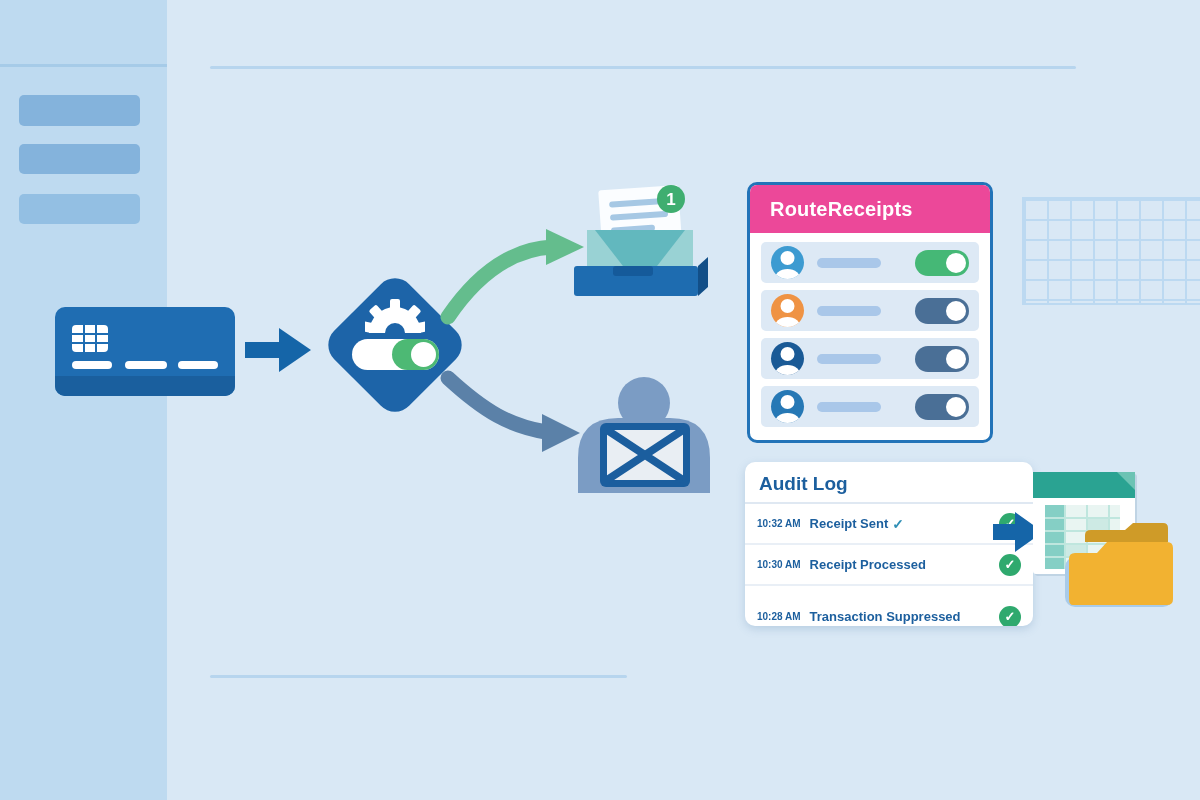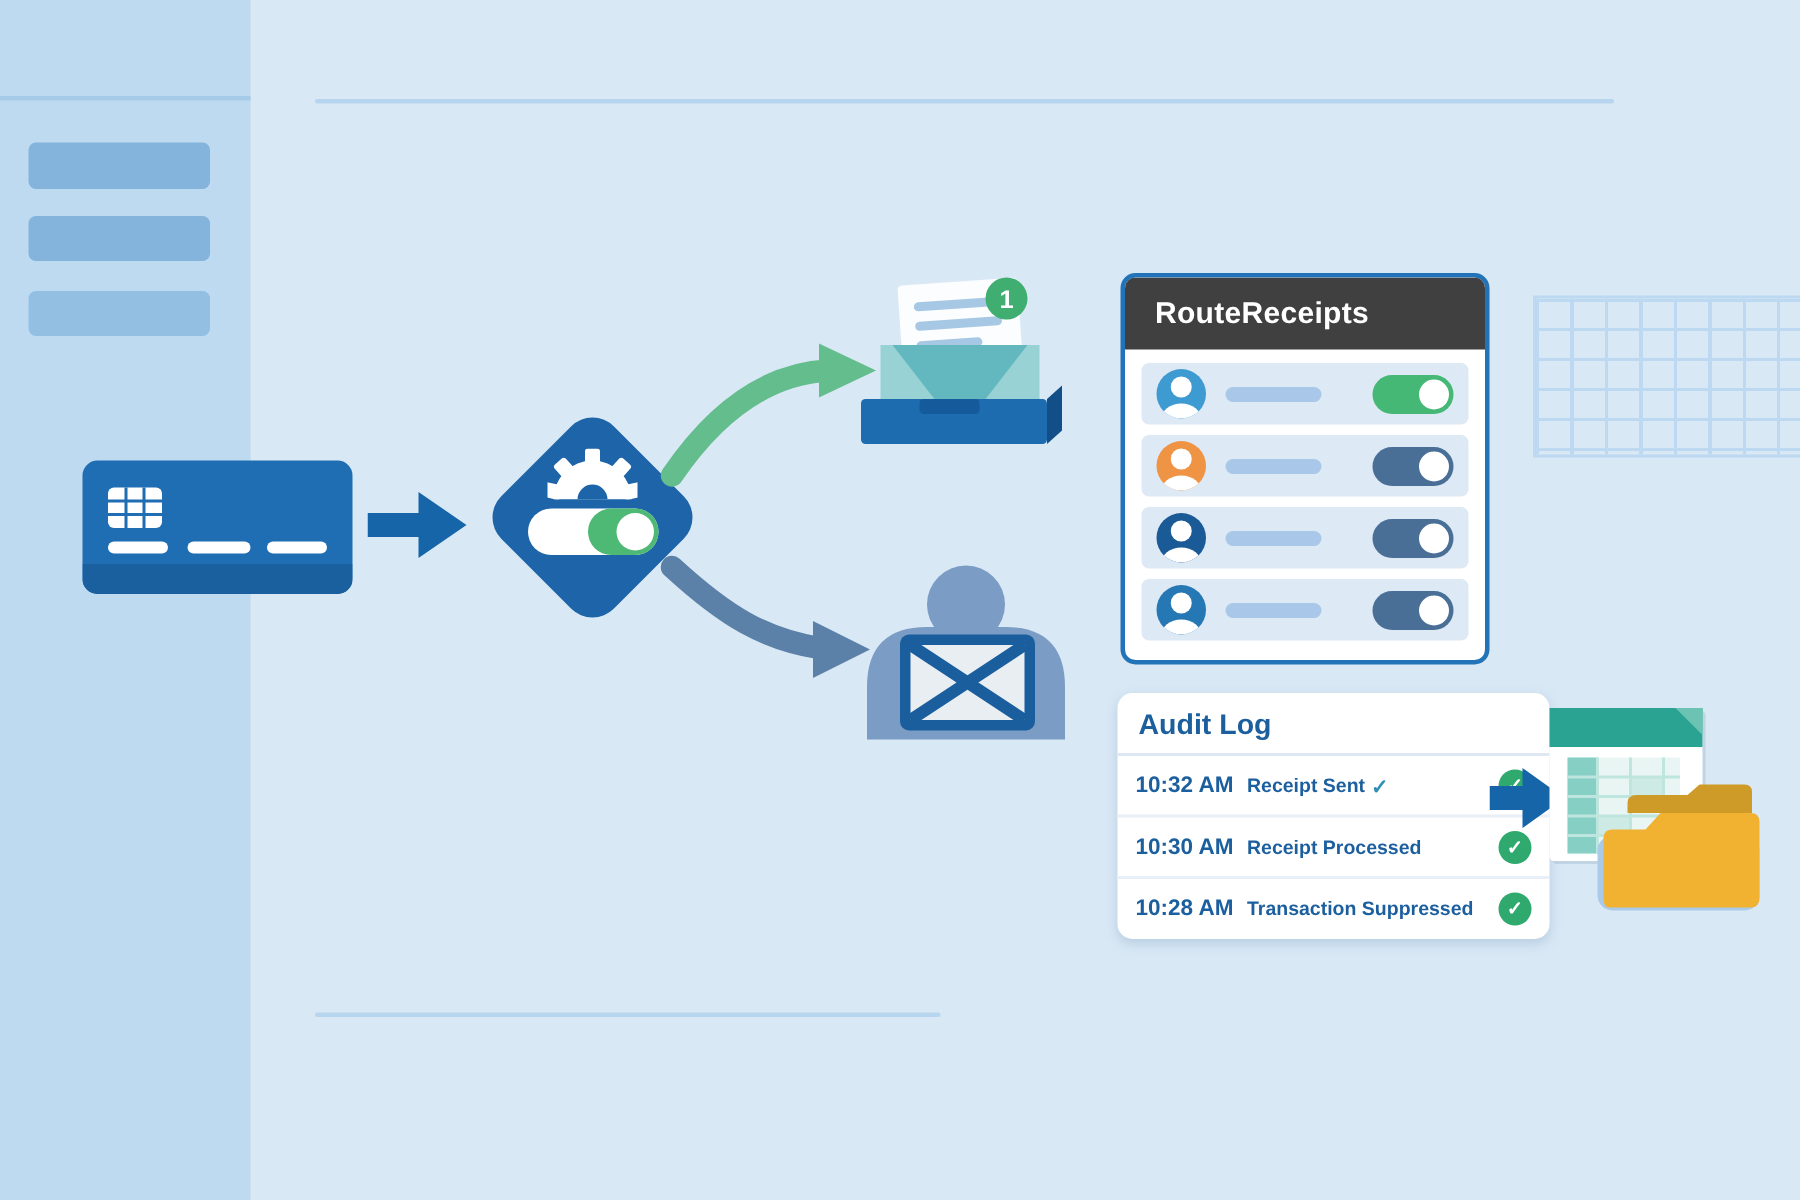--- a/index.html
+++ b/index.html
@@ -45,38 +45,38 @@
   .mini-toggle{position:absolute;left:352px;top:339px;width:87px;height:31px;border-radius:16px;background:#fff;}
   .mini-toggle .green{position:absolute;right:0;top:0;width:47px;height:31px;border-radius:16px;background:#4db974;}
   .mini-toggle .knob{position:absolute;right:3px;top:3px;width:25px;height:25px;border-radius:50%;background:#fff;}
   
   .arrow-svg{position:absolute;}
   
   .route-panel{
     position:absolute;left:747px;top:182px;width:246px;height:261px;
     background:#fff;border:3px solid #2273b8;border-radius:10px;box-sizing:border-box;overflow:hidden;
   }
-  .route-header{height:48px;background:#404040;display:flex;align-items:center;padding-left:20px;}
+  .route-header{height:48px;background:#ec4899;display:flex;align-items:center;padding-left:20px;}
   .route-header span{color:#fff;font-weight:bold;font-size:20px;letter-spacing:.2px;}
   .route-rows{padding:9px 11px;}
   .user-row{height:41px;background:#dde9f5;border-radius:5px;margin-bottom:7px;display:flex;align-items:center;padding:0 10px;box-sizing:border-box;}
   .avatar{width:33px;height:33px;border-radius:50%;overflow:hidden;flex:0 0 auto;}
   .name-bar{width:64px;height:10px;border-radius:5px;background:#a9c7e9;margin-left:13px;}
   .toggle{position:relative;margin-left:auto;width:54px;height:26px;border-radius:13px;}
   .toggle .knob{position:absolute;right:3px;top:3px;width:20px;height:20px;border-radius:50%;background:#fff;}
   
   .audit-panel{
     position:absolute;left:745px;top:462px;width:288px;height:164px;
     background:#fff;border-radius:10px;box-shadow:0 3px 8px rgba(100,140,180,.28);
     box-sizing:border-box;overflow:hidden;
   }
   .audit-title{padding:11px 14px 7px;font-size:19px;font-weight:bold;color:#1c5f9e;border-bottom:2px solid #dfe8f2;}
   .audit-row{display:flex;align-items:center;padding:0 12px;height:39px;border-bottom:2px solid #e9eff6;}
-  .audit-row:last-child{border-bottom:none;}
-  .audit-time{font-size:15px;font-weight:bold;color:#1c5f9e;white-space:nowrap;}
+  .audit-row:last-child{border-bottom:none;margin-top:11px;}
+  .audit-time{font-size:10px;font-weight:bold;color:#1c5f9e;white-space:nowrap;}
   .audit-event{font-size:13px;font-weight:bold;color:#1c5f9e;margin-left:9px;white-space:nowrap;}
   .inline-check{font-size:14px;font-weight:bold;color:#2f8fb5;margin-left:4px;}
   .check-badge{margin-left:auto;width:22px;height:22px;border-radius:50%;background:#2fa96e;color:#fff;
     display:flex;align-items:center;justify-content:center;font-size:13px;font-weight:bold;flex:0 0 auto;}
   
   .illus{position:absolute;}
 </style>
 </head>
 <body>
 

